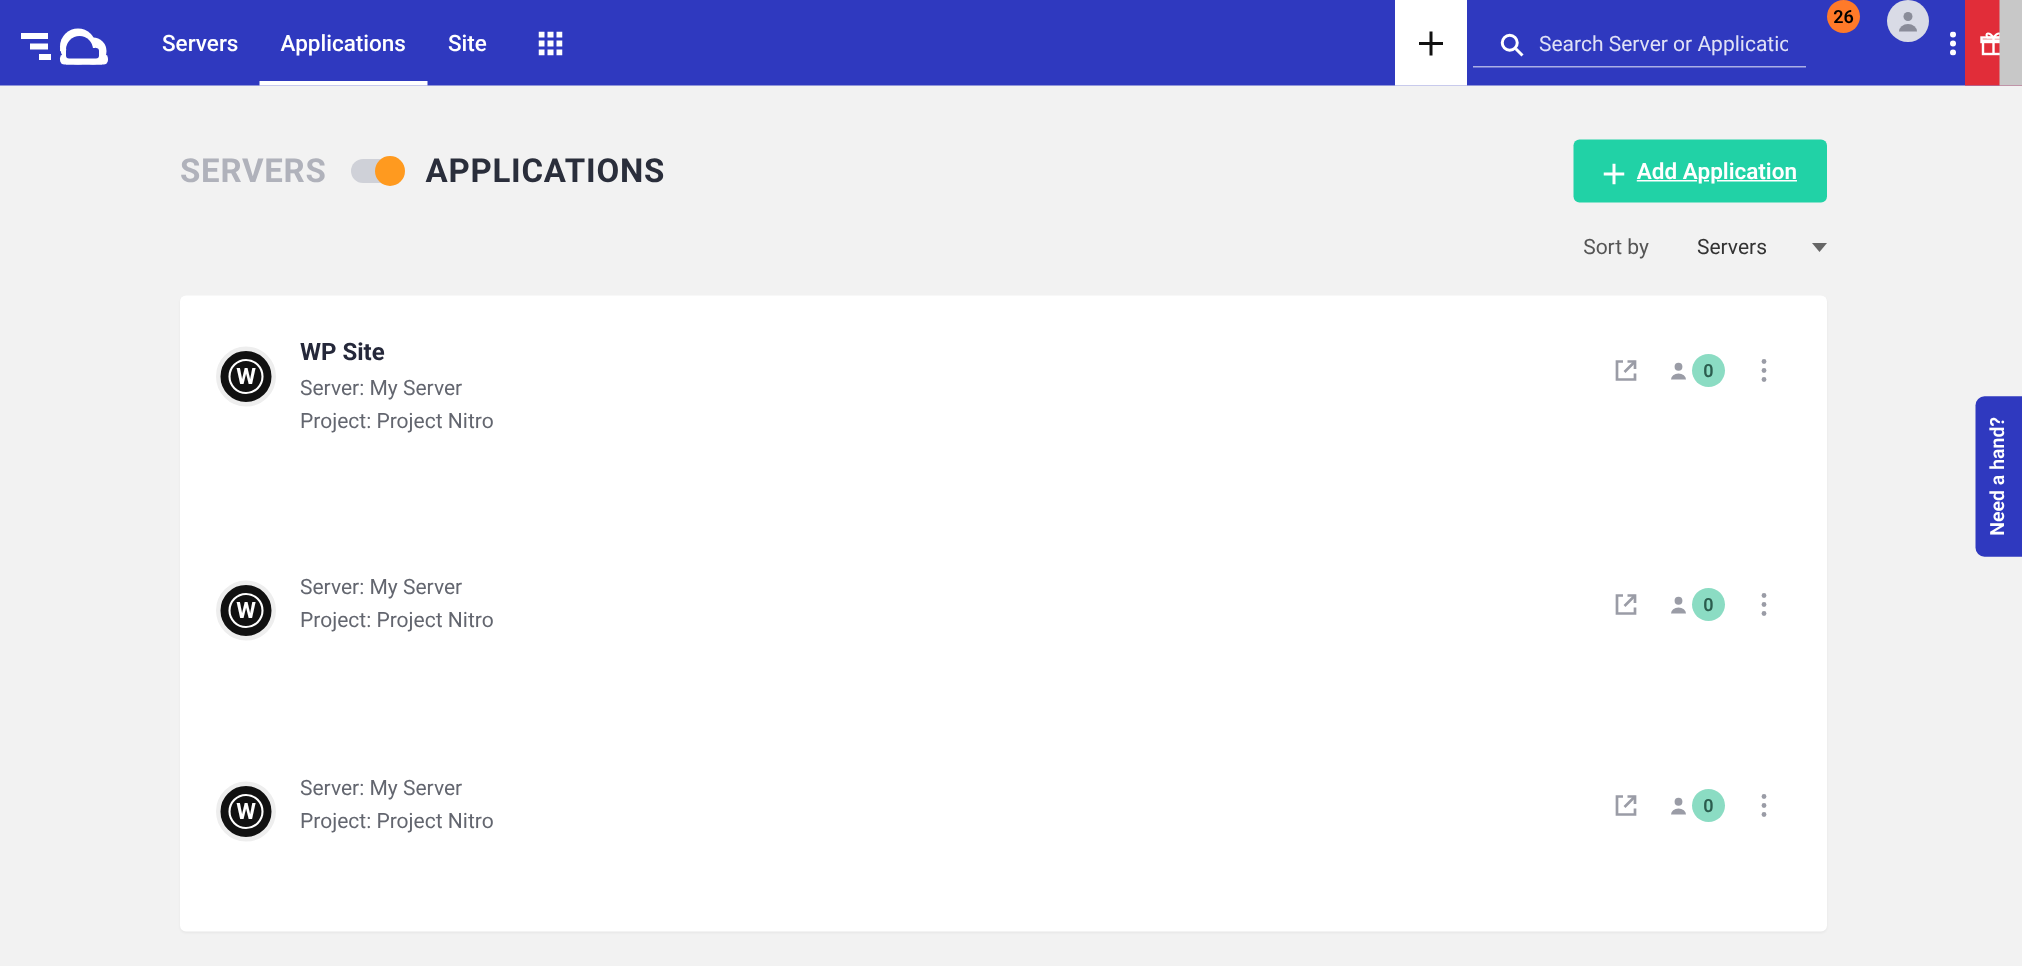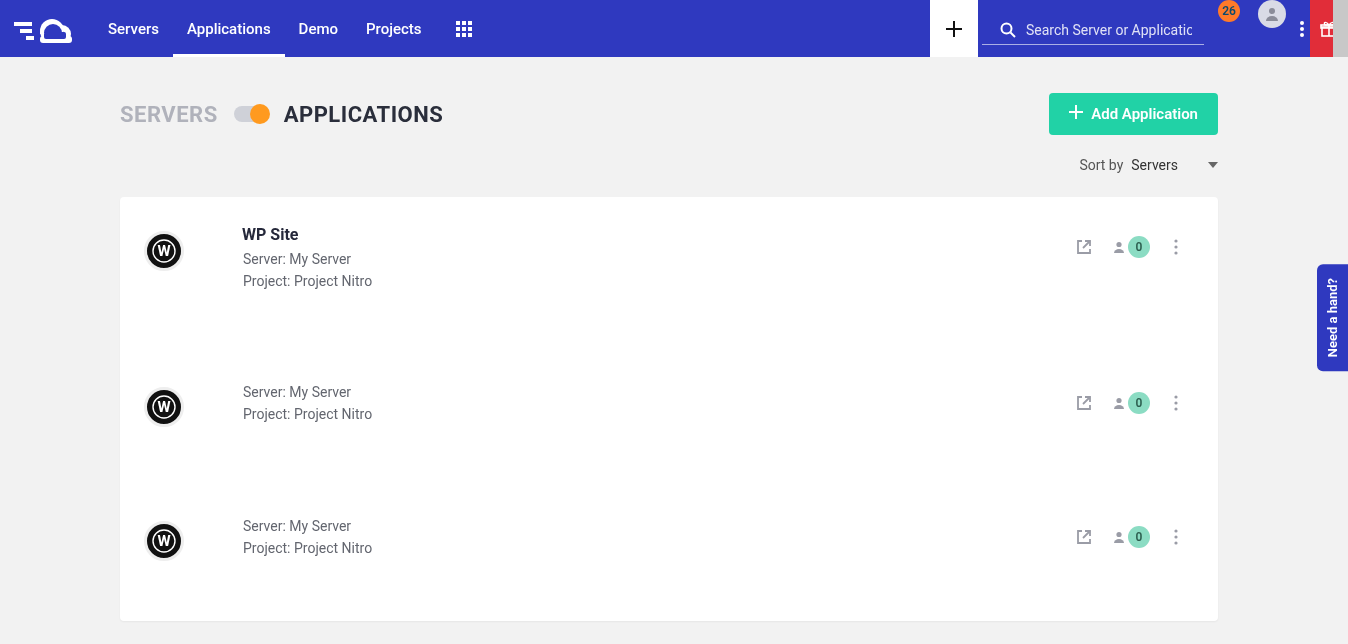--- a/index.html
+++ b/index.html
@@ -10,45 +10,45 @@
     .logo { display: flex; align-items: center; padding: 0 22px 0 14px; }
     .nav-links { display: flex; align-items: stretch; }
     .nav-link { display: flex; align-items: center; padding: 0 14px; color: #fff; font-size: 15px; font-weight: 500; cursor: pointer; position: relative; }
     .nav-link.active::after { content: ""; position: absolute; left: 0; right: 0; bottom: 0; height: 3px; background: #fff; }
     .grid-btn { display: flex; align-items: center; padding: 0 20px; cursor: pointer; }
     .spacer { flex: 1; }
     .plus-box { width: 48px; background: #fff; display: flex; align-items: center; justify-content: center; cursor: pointer; }
     .search-wrap { display: flex; align-items: center; padding: 0 10px 0 18px; border-bottom: 1px solid rgba(255,255,255,0.6); margin: 15px 4px 12px 4px; }
     .search-input { background: transparent; border: none; outline: none; color: #fff; font-size: 14px; width: 170px; padding: 4px 2px; }
     .search-input::placeholder { color: rgba(255,255,255,0.85); }
-    .badge-count { background: #ff7a29; color: #0c4a6e; border-radius: 50%; min-width: 22px; height: 22px; display: inline-flex; align-items: center; justify-content: center; font-size: 12px; font-weight: 600; margin: 0 10px; }
+    .badge-count { background: #ff7a29; color: #000000; border-radius: 50%; min-width: 22px; height: 22px; display: inline-flex; align-items: center; justify-content: center; font-size: 12px; font-weight: 600; margin: 0 10px; }
     .avatar { width: 28px; height: 28px; border-radius: 50%; background: #d9dbe6; display: flex; align-items: center; justify-content: center; margin: 0 8px; cursor: pointer; }
     .kebab-hdr { padding: 0 6px; cursor: pointer; display: flex; align-items: center; }
     .gift-box { width: 38px; background: #e12d39; display: flex; align-items: center; justify-content: center; cursor: pointer; }
 
     
     .page { padding: 36px 130px 0 120px; }
     .page-header-row { display: flex; align-items: center; justify-content: space-between; }
     .switcher { display: flex; align-items: center; gap: 16px; }
     .switcher-label { font-size: 22px; font-weight: 700; letter-spacing: 0.5px; }
     .switcher-label.inactive { color: #b0b2bb; }
     .switcher-label.active { color: #2a2e3b; }
     .toggle { width: 34px; height: 16px; background: #cfd1d8; border-radius: 10px; position: relative; cursor: pointer; }
     .toggle .knob { position: absolute; right: -2px; top: -2px; width: 20px; height: 20px; border-radius: 50%; background: #ff9a1f; }
-    .add-btn { background: #21d2a6; color: #fff; border: none; border-radius: 4px; padding: 12px 20px; font-size: 15px; font-weight: 600; display: flex; align-items: flex-start; gap: 8px; cursor: pointer; }
-    .sort-row { display: flex; justify-content: flex-end; margin-top: 22px; align-items: center; gap: 8px; color: #555; font-size: 14px; }
+    .add-btn { background: #21d2a6; color: #fff; border: none; border-radius: 4px; padding: 12px 20px; font-size: 15px; font-weight: 600; display: flex; align-items: flex-end; gap: 8px; cursor: pointer; text-decoration: underline; }
+    .sort-row { display: flex; justify-content: flex-end; margin-top: 22px; align-items: center; gap: 32px; color: #555; font-size: 14px; }
     .sort-val { display: inline-flex; align-items: center; gap: 30px; cursor: pointer; color: #333; }
 
     
     .card { background: #fff; border-radius: 4px; margin-top: 24px; box-shadow: 0 1px 2px rgba(0,0,0,0.05); }
     .app-row { display: flex; align-items: flex-start; padding: 28px 36px 60px 24px; }
     .app-icon { width: 40px; height: 40px; border-radius: 50%; background: #111; display: flex; align-items: center; justify-content: center; border: 3px solid #eee; margin-right: 16px; flex-shrink: 0; margin-top: 6px; }
     .app-info { flex: 1; }
-    .app-title { font-size: 16px; font-weight: 700; color: #25283a; margin-bottom: 4px; margin-left: 42px; }
-    .app-meta { font-size: 14px; color: #63666f; line-height: 1.6; margin-left: 43px; }
+    .app-title { font-size: 16px; font-weight: 700; color: #25283a; margin-bottom: 4px; }
+    .app-meta { font-size: 14px; color: #63666f; line-height: 1.6; }
     .app-actions { display: flex; align-items: center; gap: 20px; padding-top: 10px; }
     .ext-link { color: #9a9ca6; cursor: pointer; }
     .team-badge { display: inline-flex; align-items: center; gap: 2px; }
     .team-count { background: #8bdcc3; color: #2b5d4e; border-radius: 50%; width: 22px; height: 22px; display: inline-flex; align-items: center; justify-content: center; font-size: 12px; font-weight: 600; }
     .kebab { color: #9a9ca6; cursor: pointer; padding: 4px; }
 
     
     .help-tab { position: absolute; right: 0; top: 264px; background: #2f39bf; color: #fff; writing-mode: vertical-rl; transform: rotate(180deg); padding: 14px 8px; font-size: 13px; font-weight: 600; border-radius: 0 6px 6px 0; cursor: pointer; }
 
     
@@ -75,22 +75,21 @@
       <path d="M26 20 a12 12 0 0 1 24 0" fill="#fff"></path>
       <path d="M46 14 a9 9 0 0 1 10 10" fill="#fff"></path>
       <rect x="26" y="22" width="32" height="7" rx="3" fill="#fff"></rect>
       <path d="M30 19 a9 9 0 0 1 18 0" fill="#2f39bf"></path>
       <rect x="30" y="18" width="22" height="7" rx="2" fill="#2f39bf"></rect>
     </svg>
   </div>
   <div class="nav-links">
     <div class="nav-link">Servers</div>
     <div class="nav-link active">Applications</div>
-    <div class="nav-link">Demo</div>
-    <div class="nav-link">Projects</div>
+    <div class="nav-link">Site</div>
   </div>
   <div class="grid-btn">
     <svg width="16" height="16" viewBox="0 0 16 16">
       <rect x="0" y="0" width="4" height="4" fill="#fff"></rect>
         <rect x="6" y="0" width="4" height="4" fill="#fff"></rect>
         <rect x="12" y="0" width="4" height="4" fill="#fff"></rect>
       <rect x="0" y="6" width="4" height="4" fill="#fff"></rect>
         <rect x="6" y="6" width="4" height="4" fill="#fff"></rect>
         <rect x="12" y="6" width="4" height="4" fill="#fff"></rect>
       <rect x="0" y="12" width="4" height="4" fill="#fff"></rect>

